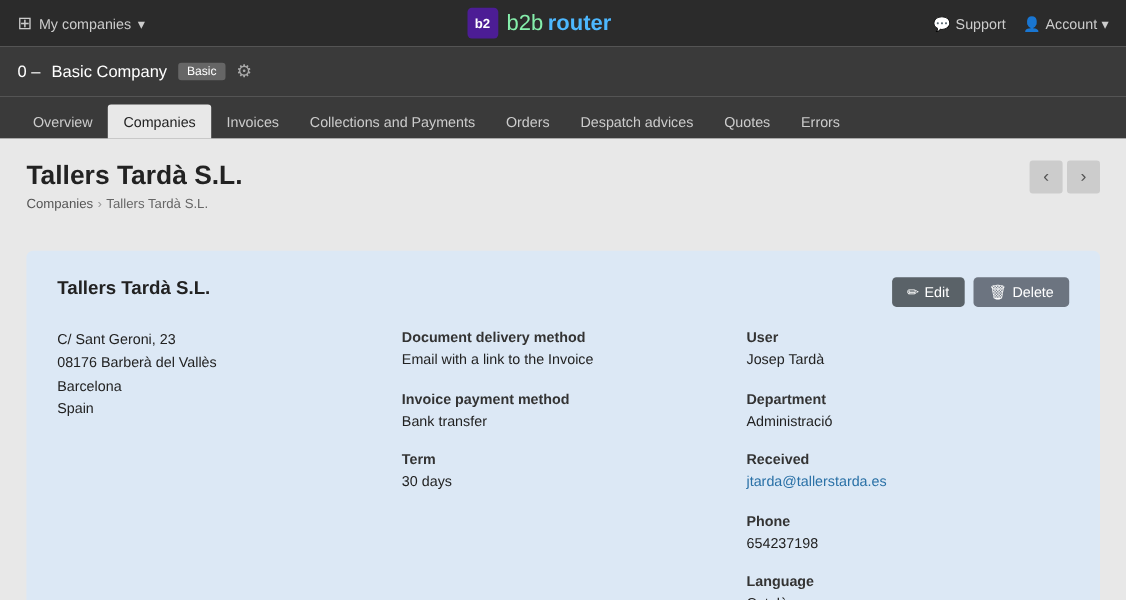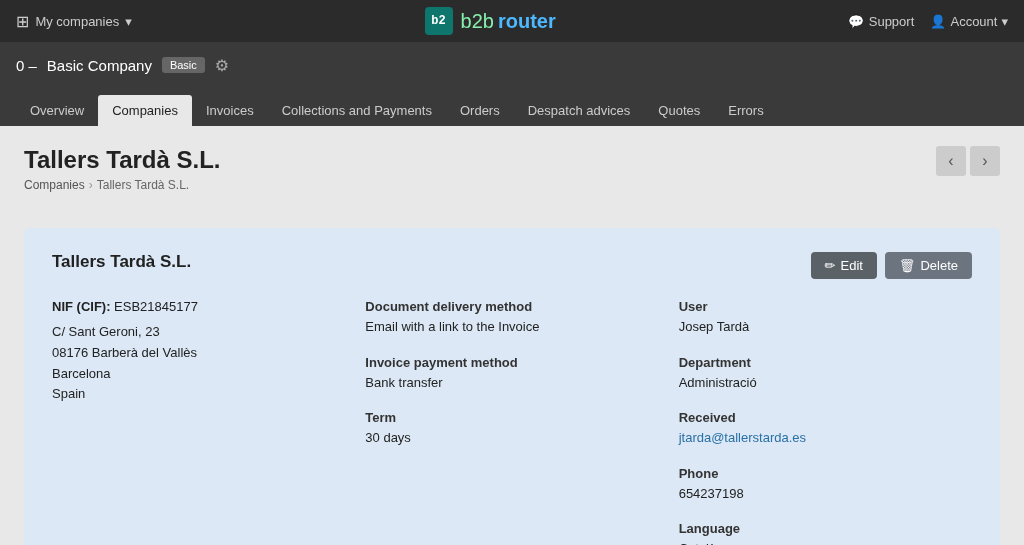--- a/index.html
+++ b/index.html
@@ -146,24 +146,24 @@
     .info-block { margin-bottom: 18px; }
     .info-label { font-size: 13px; font-weight: 600; color: #333; margin-bottom: 3px; }
     .info-value { font-size: 13px; color: #222; line-height: 1.5; }
     .info-value a { color: #2970a6; text-decoration: none; text-align: right; }
     .address-nif { font-size: 13px; color: #222; font-weight: 400; margin-bottom: 8px; }
     .address-lines { font-size: 13px; color: #222; line-height: 1.6; }
 
     
     .logo-icon {
       width: 28px; height: 28px;
-      background: #0f766e;
+      background: #4c1d95;
       border-radius: 4px;
       display: flex; align-items: center; justify-content: center;
-      color: #fff; font-size: 12px; font-weight: bold; font-family: Liberation Mono, monospace;
+      color: #fff; font-size: 12px; font-weight: bold;
     }
   </style>
 </head>
 <body>
 
 <div class="top-nav">
   <div class="top-nav-left">
     <span style="font-size:16px;">⊞</span>
     <span>My companies</span>
     <span>▾</span>
@@ -231,24 +231,20 @@
         <button class="btn-delete">
           <span>🗑</span>
           <span>Delete</span>
         </button>
       </div>
     </div>
 
     <div class="card-body">
 
       <div class="info-col">
-        <div class="address-nif">
-          <strong>NIF (CIF):</strong>
-          <span>ESB21845177</span>
-        </div>
         <div class="address-lines">
           <div>C/ Sant Geroni, 23</div>
           <div>08176 Barberà del Vallès</div>
           <div>Barcelona</div>
           <div>Spain</div>
         </div>
       </div>
 
       <div class="info-col">
         <div class="info-block">

